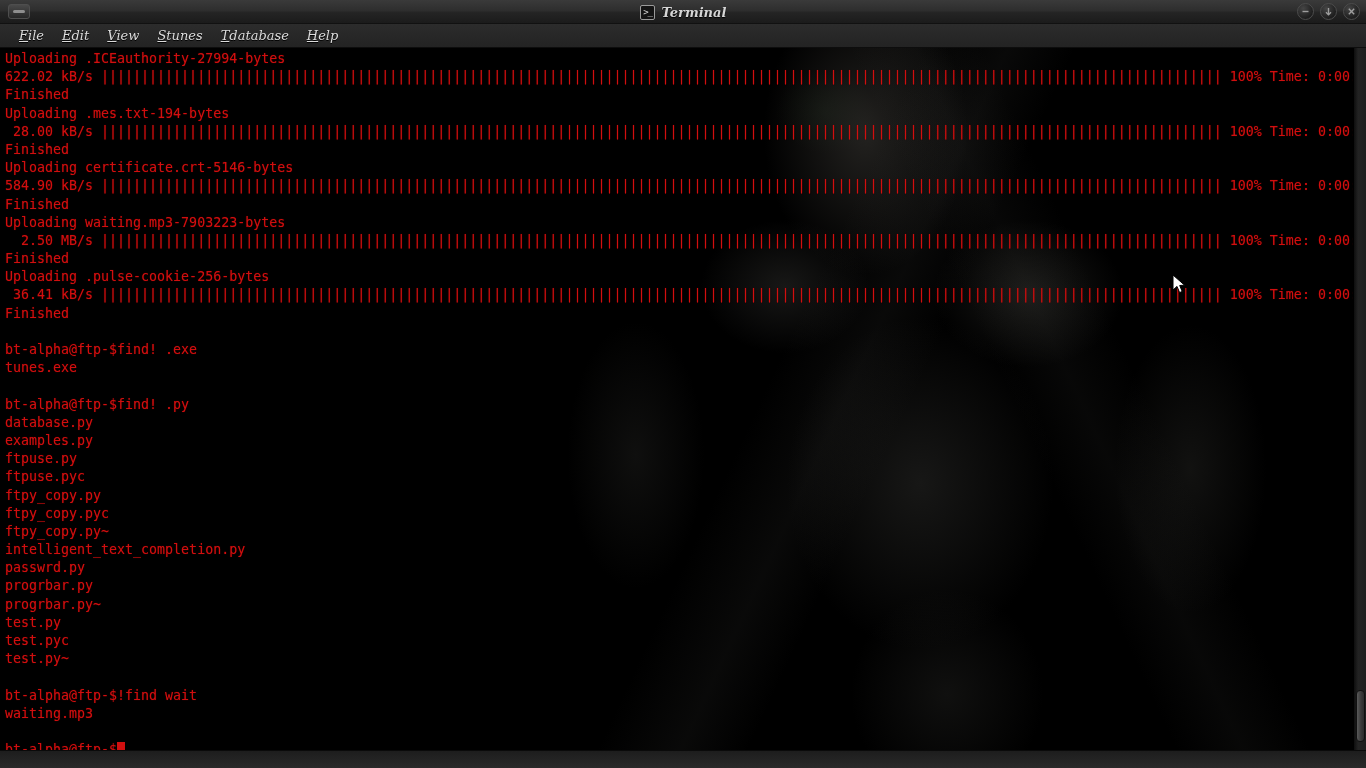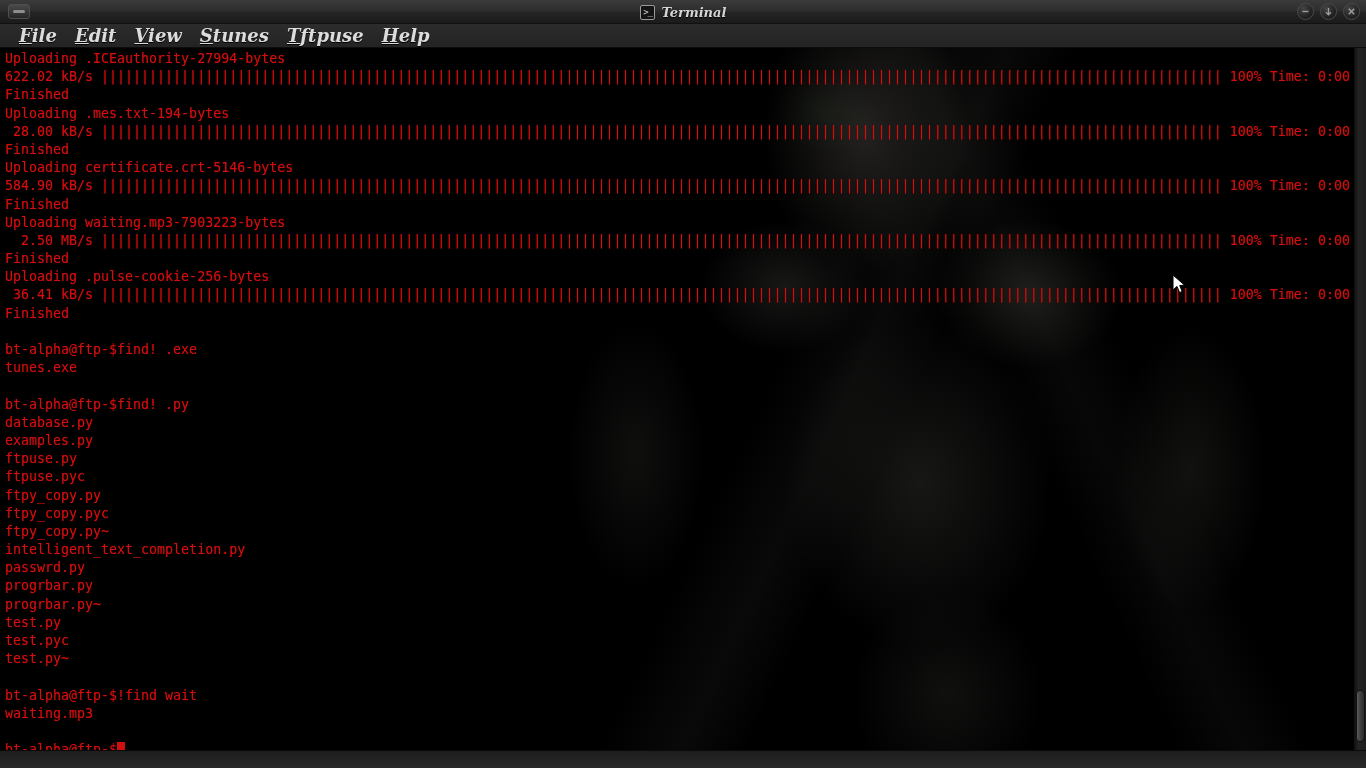--- a/index.html
+++ b/index.html
@@ -79,22 +79,22 @@
   .menubar {
     position:absolute; left:0; top:24px;
     width:1366px; height:24px;
     background:linear-gradient(to bottom,#2c2c2c,#232323);
     border-bottom:1px solid #0d0d0d;
     display:flex; align-items:center;
     padding-left:10px;
   }
   .menu-item {
     font-family:"DejaVu Serif", serif;
-    font-weight:bold; font-style:italic;
-    font-size:18px;
+    font-weight:normal; font-style:italic;
+    font-size:13px;
     color:#dcdcdc;
     padding:0 9px;
     white-space:nowrap;
     text-shadow:0 1px 0 #000;
   }
   .menu-item .mn { text-decoration:underline; }
 
   
   .term {
     position:absolute; left:0; top:48px;
@@ -209,21 +209,21 @@
         </svg>
       </div>
     </div>
   </div>
 
   <div class="menubar" id="menubar">
       <div class="menu-item"><span class="mn">F</span><span>ile</span></div>
       <div class="menu-item"><span class="mn">E</span><span>dit</span></div>
       <div class="menu-item"><span class="mn">V</span><span>iew</span></div>
       <div class="menu-item"><span class="mn">S</span><span>tunes</span></div>
-      <div class="menu-item"><span class="mn">T</span><span>ftpuse</span></div>
+      <div class="menu-item"><span class="mn">T</span><span>database</span></div>
       <div class="menu-item"><span class="mn">H</span><span>elp</span></div>
     </div>
 
   <div class="term">
     <div class="wallpaper"></div>
     <div class="screen" id="screen"><div class="line">Uploading .ICEauthority-27994-bytes</div><div class="line">622.02 kB/s |||||||||||||||||||||||||||||||||||||||||||||||||||||||||||||||||||||||||||||||||||||||||||||||||||||||||||||||||||||||||||||||||||||||||||| 100% Time: 0:00:00</div><div class="line">Finished</div><div class="line">Uploading .mes.txt-194-bytes</div><div class="line"> 28.00 kB/s |||||||||||||||||||||||||||||||||||||||||||||||||||||||||||||||||||||||||||||||||||||||||||||||||||||||||||||||||||||||||||||||||||||||||||| 100% Time: 0:00:00</div><div class="line">Finished</div><div class="line">Uploading certificate.crt-5146-bytes</div><div class="line">584.90 kB/s |||||||||||||||||||||||||||||||||||||||||||||||||||||||||||||||||||||||||||||||||||||||||||||||||||||||||||||||||||||||||||||||||||||||||||| 100% Time: 0:00:00</div><div class="line">Finished</div><div class="line">Uploading waiting.mp3-7903223-bytes</div><div class="line">  2.50 MB/s |||||||||||||||||||||||||||||||||||||||||||||||||||||||||||||||||||||||||||||||||||||||||||||||||||||||||||||||||||||||||||||||||||||||||||| 100% Time: 0:00:03</div><div class="line">Finished</div><div class="line">Uploading .pulse-cookie-256-bytes</div><div class="line"> 36.41 kB/s |||||||||||||||||||||||||||||||||||||||||||||||||||||||||||||||||||||||||||||||||||||||||||||||||||||||||||||||||||||||||||||||||||||||||||| 100% Time: 0:00:00</div><div class="line">Finished</div><div class="blank"> </div><div class="line">bt-alpha@ftp-$find! .exe</div><div class="line">tunes.exe</div><div class="blank"> </div><div class="line">bt-alpha@ftp-$find! .py</div><div class="line">database.py</div><div class="line">examples.py</div><div class="line">ftpuse.py</div><div class="line">ftpuse.pyc</div><div class="line">ftpy_copy.py</div><div class="line">ftpy_copy.pyc</div><div class="line">ftpy_copy.py~</div><div class="line">intelligent_text_completion.py</div><div class="line">passwrd.py</div><div class="line">progrbar.py</div><div class="line">progrbar.py~</div><div class="line">test.py</div><div class="line">test.pyc</div><div class="line">test.py~</div><div class="blank"> </div><div class="line">bt-alpha@ftp-$!find wait</div><div class="line">waiting.mp3</div><div class="blank"> </div><div class="line"><span>bt-alpha@ftp-$</span><span class="cursor"></span></div></div>
   </div>
 
   <div class="scrollbar">
     <div class="scroll-thumb"></div>

